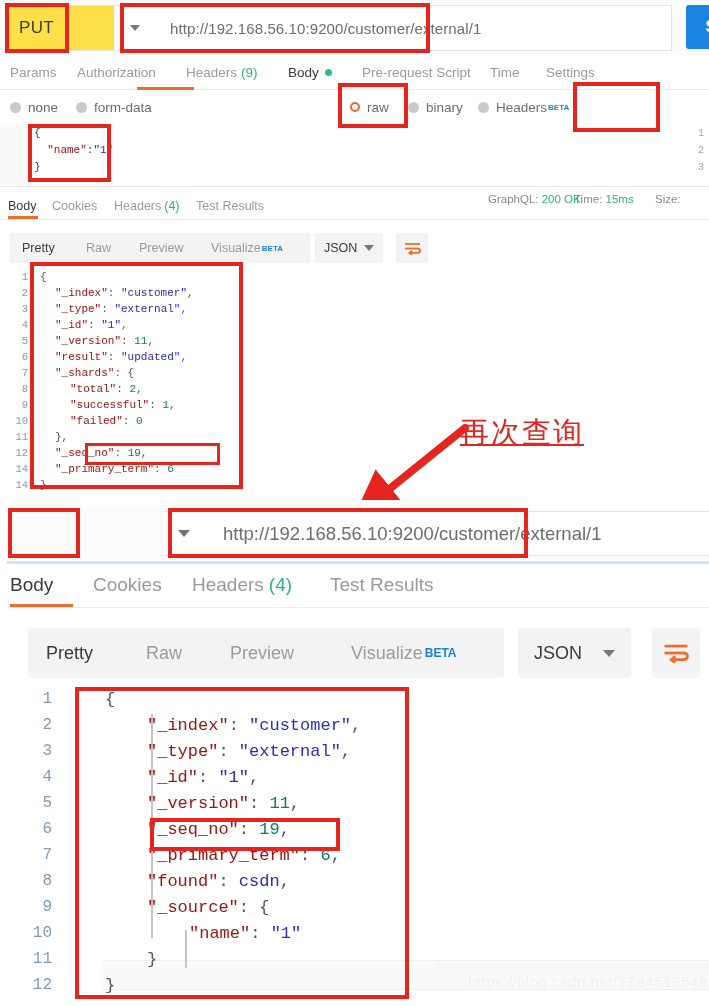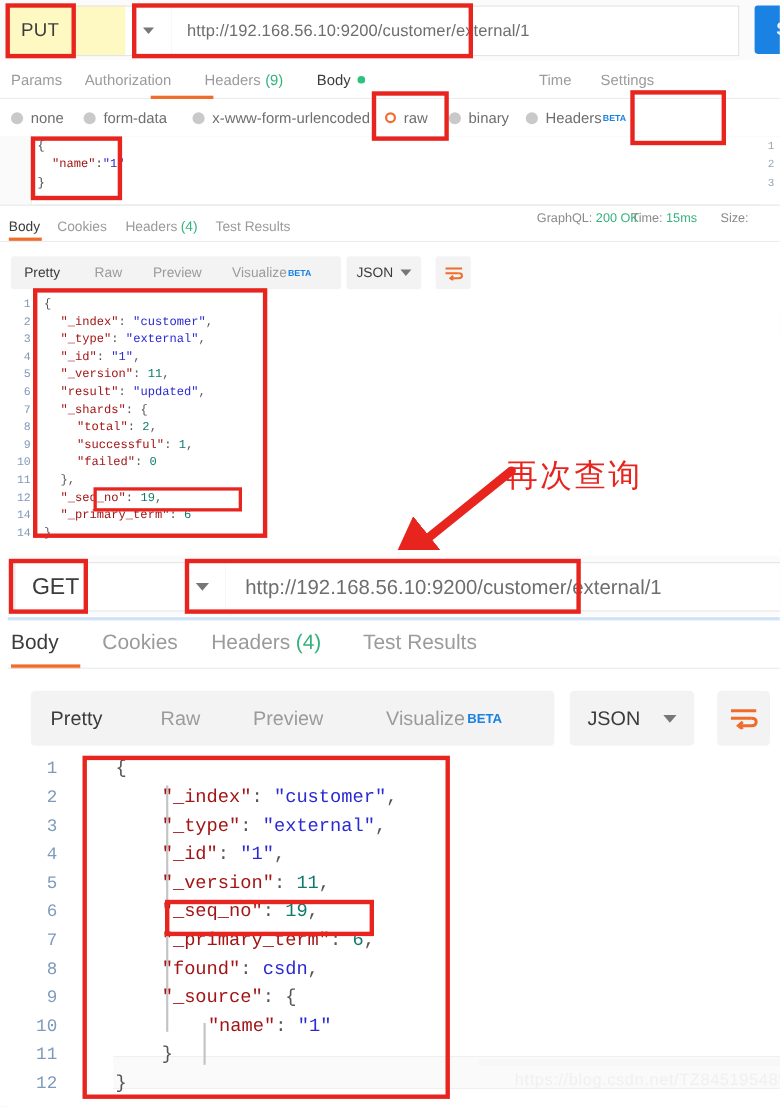--- a/index.html
+++ b/index.html
@@ -16,21 +16,21 @@
   #left-strip-inner{left:2px;top:506px;width:4px;height:494px;background:#ffffff;}
   .strip-frag{position:absolute;font-size:8px;color:#4a78b5;font-family:"Liberation Mono","DejaVu Sans Mono",monospace;white-space:nowrap;overflow:hidden;}
 
   
   #top-shot{left:0;top:0;width:709px;height:497px;background:#fff;overflow:hidden;}
 
   
   #url-row{left:0;top:0;width:709px;height:55px;background:#fbfbfb;}
   .method-box{
     position:absolute;left:6px;top:5px;width:108px;height:44px;
-    background:#fef9c3;border:1px solid #e4e4e4;border-right:none;
+    background:#fde047;border:1px solid #e4e4e4;border-right:none;
     display:flex;align-items:center;
   }
   .method-label{padding-left:12px;font-size:17px;color:#3c3c3c;letter-spacing:.3px;}
   .method-caret{
     position:absolute;left:114px;top:5px;width:42px;height:44px;background:#fff;
     border:1px solid #e4e4e4;border-left:none;display:flex;align-items:center;justify-content:center;
   }
   .caret{width:0;height:0;border-left:5px solid transparent;border-right:5px solid transparent;border-top:6px solid #777;}
   .url-input{
     position:absolute;left:156px;top:5px;width:515px;height:44px;background:#fff;
@@ -114,21 +114,21 @@
   .b-beta{font-size:12px;color:#1a82e2;font-weight:bold;vertical-align:super;margin-left:2px;}
   .bln{position:absolute;right:0;font-size:16px;color:#7f9bbb;font-family:"Liberation Mono","DejaVu Sans Mono",monospace;text-align:right;width:32px;}
   .bcode{position:absolute;font-size:17px;font-family:"Liberation Mono","DejaVu Sans Mono",monospace;white-space:pre;}
 
   
   .rbox{position:absolute;border:4px solid #e8241f;box-sizing:border-box;background:transparent;}
   .rbox.thin{border-width:3px;}
 
   
   #cn-note{position:absolute;left:460px;top:413px;font-size:29px;color:#e8241f;
-           font-family:"DejaVu Sans","Liberation Sans",sans-serif;letter-spacing:2px;white-space:nowrap;}
+           font-family:"DejaVu Sans","Liberation Sans",sans-serif;letter-spacing:2px;white-space:nowrap;text-decoration:underline;}
   #arrow-svg{position:absolute;left:330px;top:420px;width:200px;height:100px;}
 
   
   #watermark{position:absolute;left:468px;top:973px;font-size:15px;color:#f0f0f0;letter-spacing:.5px;white-space:nowrap;}
   #wm-bar{left:435px;top:963px;width:274px;height:6px;background:#f7f7f7;}
 </style>
 </head>
 <body>
 
 <div class="abs" id="left-strip"></div>
@@ -160,41 +160,40 @@
         <span>Authorization</span>
       </div>
     <div class="rtab" style="left:186px;">
         <span>Headers</span>
         <span class="cnt">(9)</span>
       </div>
     <div class="rtab active" style="left:288px;">
         <span>Body</span>
         <span class="dot"></span>
       </div>
+    <div class="rtab" style="left:362px;">
+        <span>Pre-request Script</span>
+      </div>
     <div class="rtab" style="left:490px;">
         <span>Time</span>
       </div>
     <div class="rtab" style="left:546px;">
         <span>Settings</span>
       </div>
   </div>
   <div class="abs" id="body-underline"></div>
 
   <div class="abs" id="btype-row">
     <div class="btype" style="left:10px;">
         <span class="radio"></span>
         <span>none</span>
       </div>
     <div class="btype" style="left:76px;">
         <span class="radio"></span>
         <span>form-data</span>
-      </div>
-    <div class="btype" style="left:175px;">
-        <span class="radio"></span>
-        <span>x-www-form-urlencoded</span>
       </div>
     <div class="btype" style="left:350px;">
         <span class="radio on"></span>
         <span>raw</span>
       </div>
     <div class="btype" style="left:408px;">
         <span class="radio"></span>
         <span>binary</span>
       </div>
     <div class="btype" style="left:478px;">
@@ -331,23 +330,20 @@
       <path d="M0,0 L6,3 L0,6 z" fill="#e8241f"></path>
     </marker>
   </defs>
   <line x1="135" y1="8" x2="42" y2="83" stroke="#e8241f" stroke-width="8" stroke-linecap="round" marker-end="url(#ahead)"></line>
 </svg>
 
 <div class="abs" id="bot-top-line"></div>
 <div class="abs" id="bot-shot">
 
   <div class="abs" style="left:7px;top:5px;width:702px;height:55px;background:#fbfbfb;"></div>
-  <div class="b-method-box" style="top:11px;">
-    <span class="b-method-label">GET</span>
-  </div>
   <div class="b-method-caret" style="top:11px;">
     <span class="b-caret"></span>
   </div>
   <div class="b-url-input" style="top:11px;">
     <span class="b-url-text">http://192.168.56.10:9200/customer/external/1</span>
   </div>
   <div class="abs" style="left:7px;top:61px;width:702px;height:3px;background:#cfe2f6;"></div>
 
   <div class="b-ptab active" style="left:10px;top:65px;">
       <span>Body</span>

